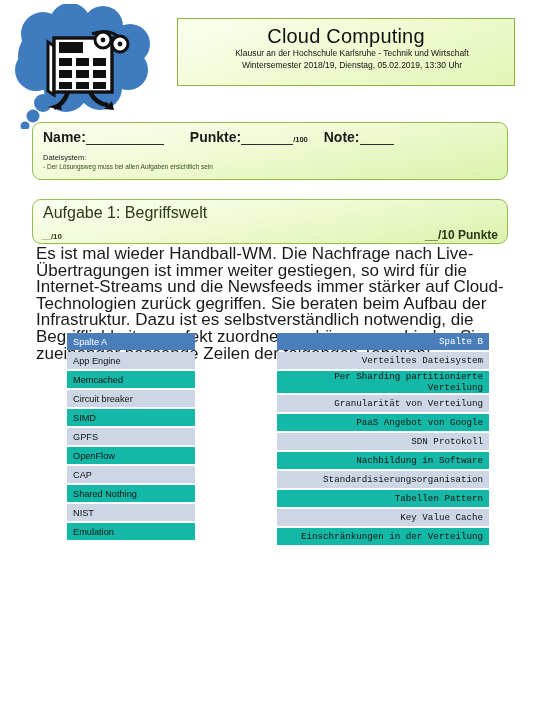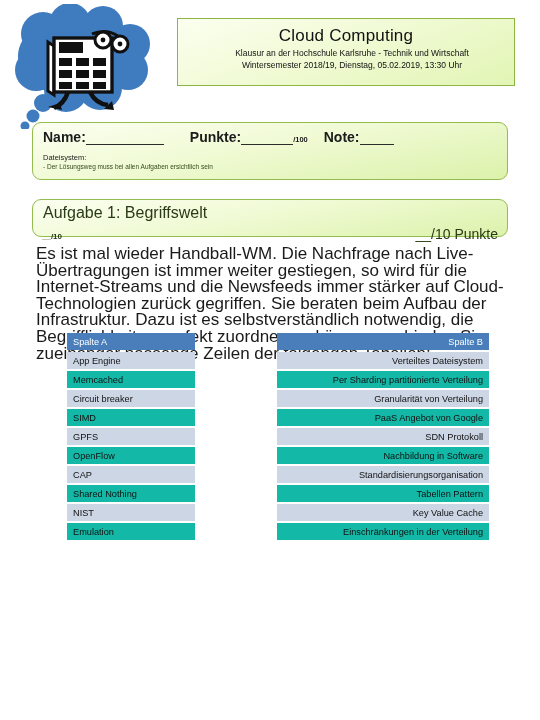--- a/index.html
+++ b/index.html
@@ -32,21 +32,21 @@
     top: 18px;
     width: 338px;
     height: 68px;
     box-sizing: border-box;
     border: 1px solid #8db544;
     background: linear-gradient(160deg, #fbfff0 0%, #f2fbd8 40%, #e2f5b4 100%);
     text-align: center;
     padding-top: 6px;
   }
   #title-box .maintitle {
-    font-size: 17px;
+    font-size: 20px;
     line-height: 22px;
     color: #111111;
     letter-spacing: 0.2px;
   }
   #title-box .subtitle {
     font-size: 8.5px;
     line-height: 12px;
     color: #111111;
     margin-left: 12px;
   }
@@ -105,21 +105,21 @@
     left: 10px;
     top: 40px;
     font-size: 6.5px;
     color: #33491b;
   }
 
   #task-panel {
     left: 32px;
     top: 199px;
     width: 476px;
-    height: 38px;
+    height: 45px;
     padding-left: 44px;
   }
   #task-title {
     position: absolute;
     left: 10px;
     top: 4px;
     font-size: 16px;
     color: #2b3a16;
   }
 
@@ -150,21 +150,21 @@
     padding: 0 6px;
     font-weight: normal;
     vertical-align: middle;
   }
   .matchtable th {
     background: #4a7ebb;
     color: #ffffff;
     font-size: 9.2px;
   }
   #table-a th, #table-a td { text-align: left; }
-  #table-b th, #table-b td { text-align: right; }
+  #table-b th, #table-b td { text-align: right; font-family: Liberation Mono, monospace; }
   .row-dark td { background: #ccd6e5; }
   .row-light td { background: #14b8a6; }
 </style>
 </head>
 <body>
 
 <svg id="thought-bubble" viewBox="0 0 150 125" xmlns="http://www.w3.org/2000/svg">
   <g fill="#3f7cbf">
     <ellipse cx="72" cy="52" rx="62" ry="42"></ellipse>
     <circle cx="35" cy="30" r="22"></circle>
@@ -220,21 +220,21 @@
   <div id="disclaimer-text">- Der Lösungsweg muss bei allen Aufgaben ersichtlich sein</div>
 </div>
 
 <div id="task-panel" class="green-panel">
   <div id="task-title">Aufgabe 1: Begriffswelt</div>
 </div>
 <div id="task-points-left-wrap" style="position:absolute;left:42px;top:225px;">
   <span style="font-size:8px;color:#2b3a16;font-weight:bold;">__/10</span>
 </div>
 <div id="task-points-right-wrap" style="position:absolute;right:42px;top:225px;">
-  <span style="font-size:14px;color:#2b3a16;">__/10 Punkte</span>
+  <span style="font-size:12px;color:#2b3a16;font-weight:bold;">__/10 Punkte</span>
 </div>
 
 <div id="task-body">Es ist mal wieder Handball-WM. Die Nachfrage nach Live-Übertragungen ist immer weiter gestiegen, so wird für die Internet-Streams und die Newsfeeds immer stärker auf Cloud-Technologien zurück gegriffen. Sie beraten beim Aufbau der Infrastruktur. Dazu ist es selbstverständlich notwendig, die Begrifflichkeiten perfekt zuordnen zu können, verbinden Sie zueinander passende Zeilen der folgenden Tabellen:</div>
 
 <table id="table-a" class="matchtable">
   <thead>
     <tr>
       <th>Spalte A</th>
     </tr>
   </thead>

